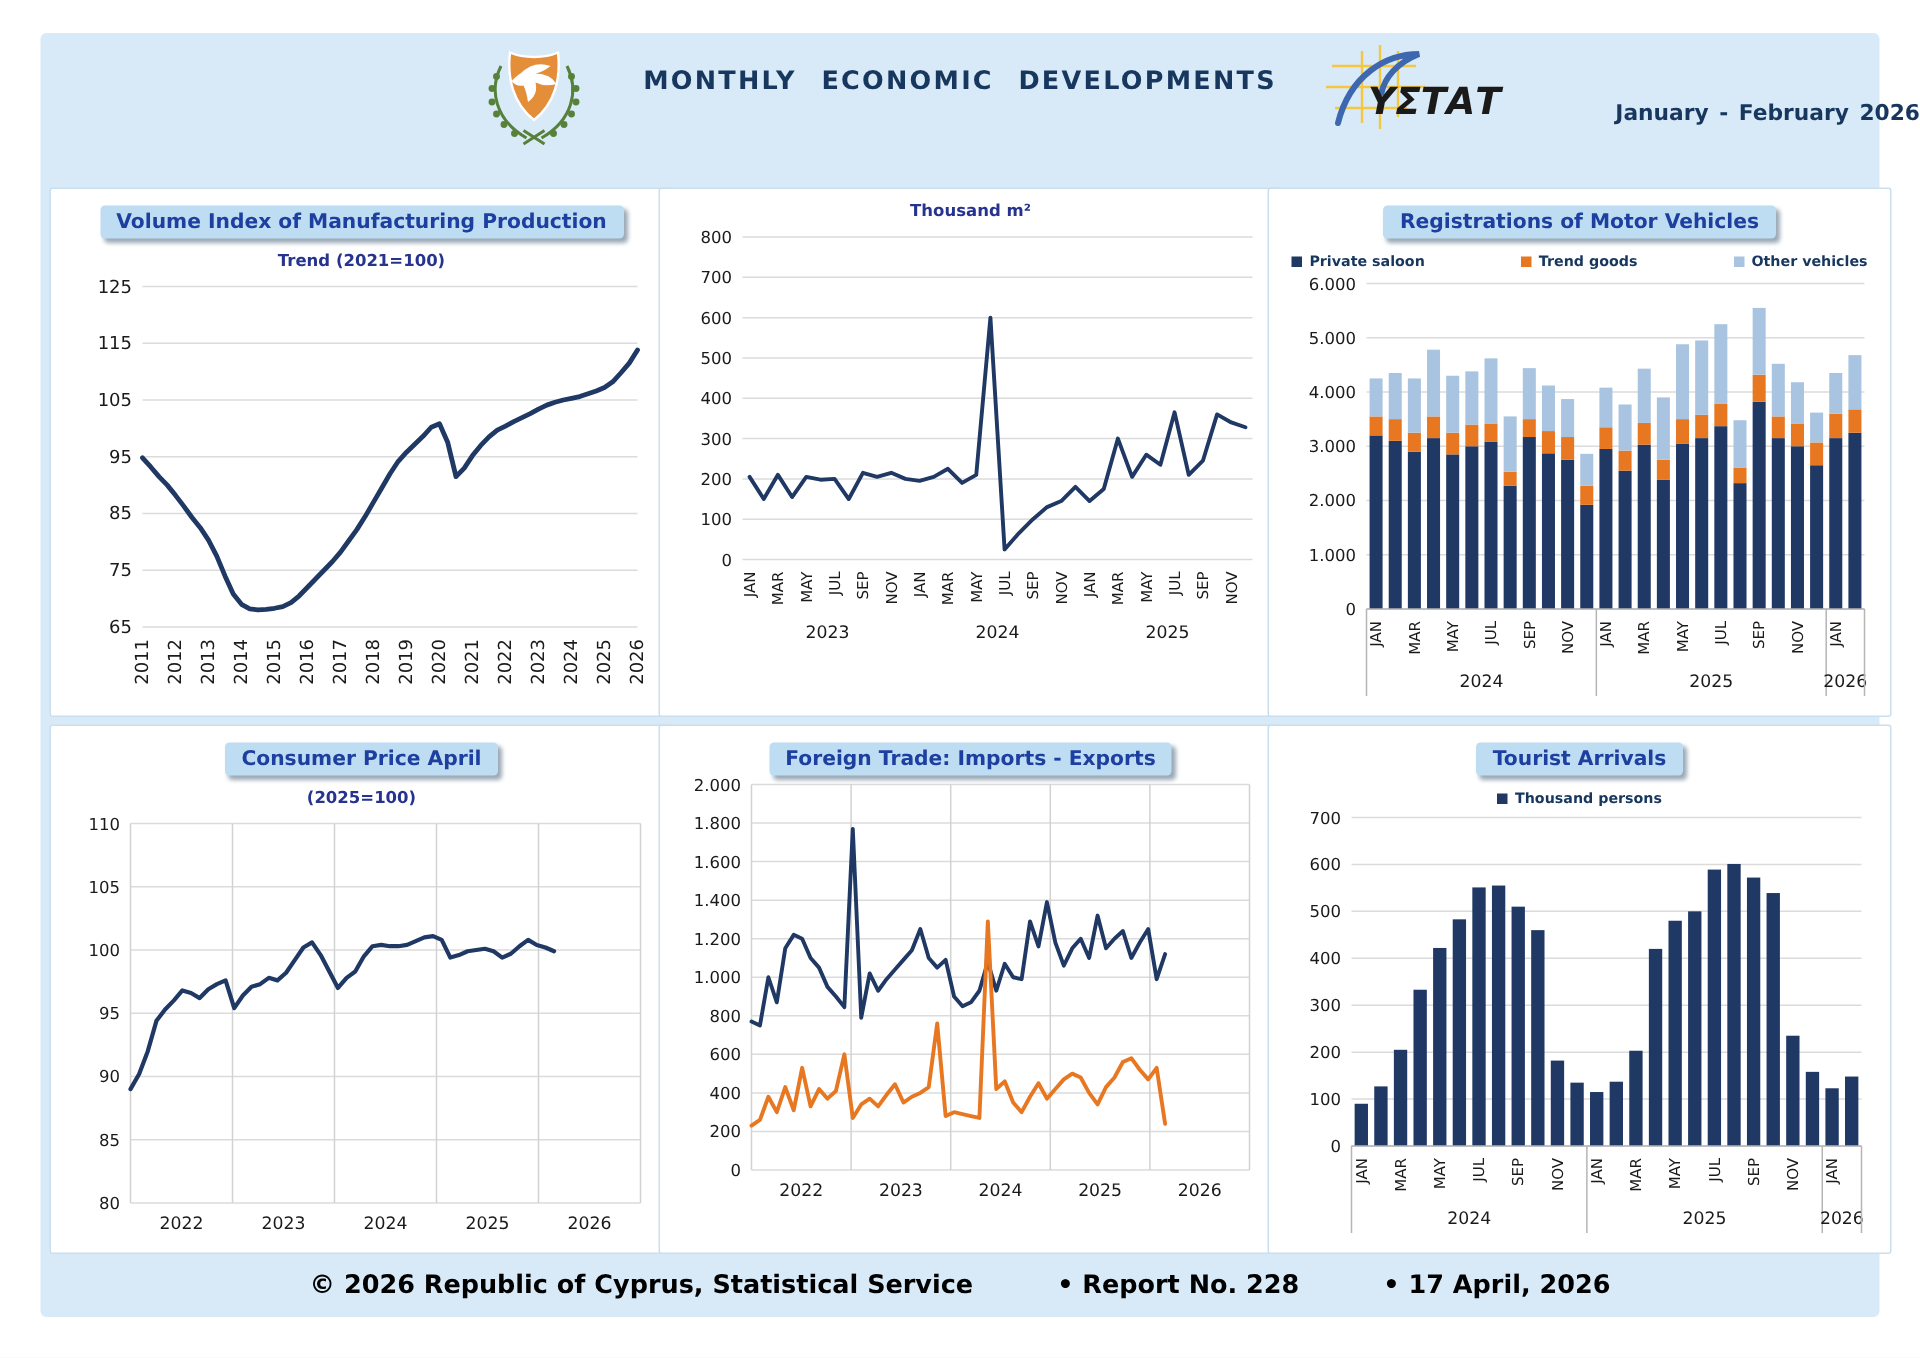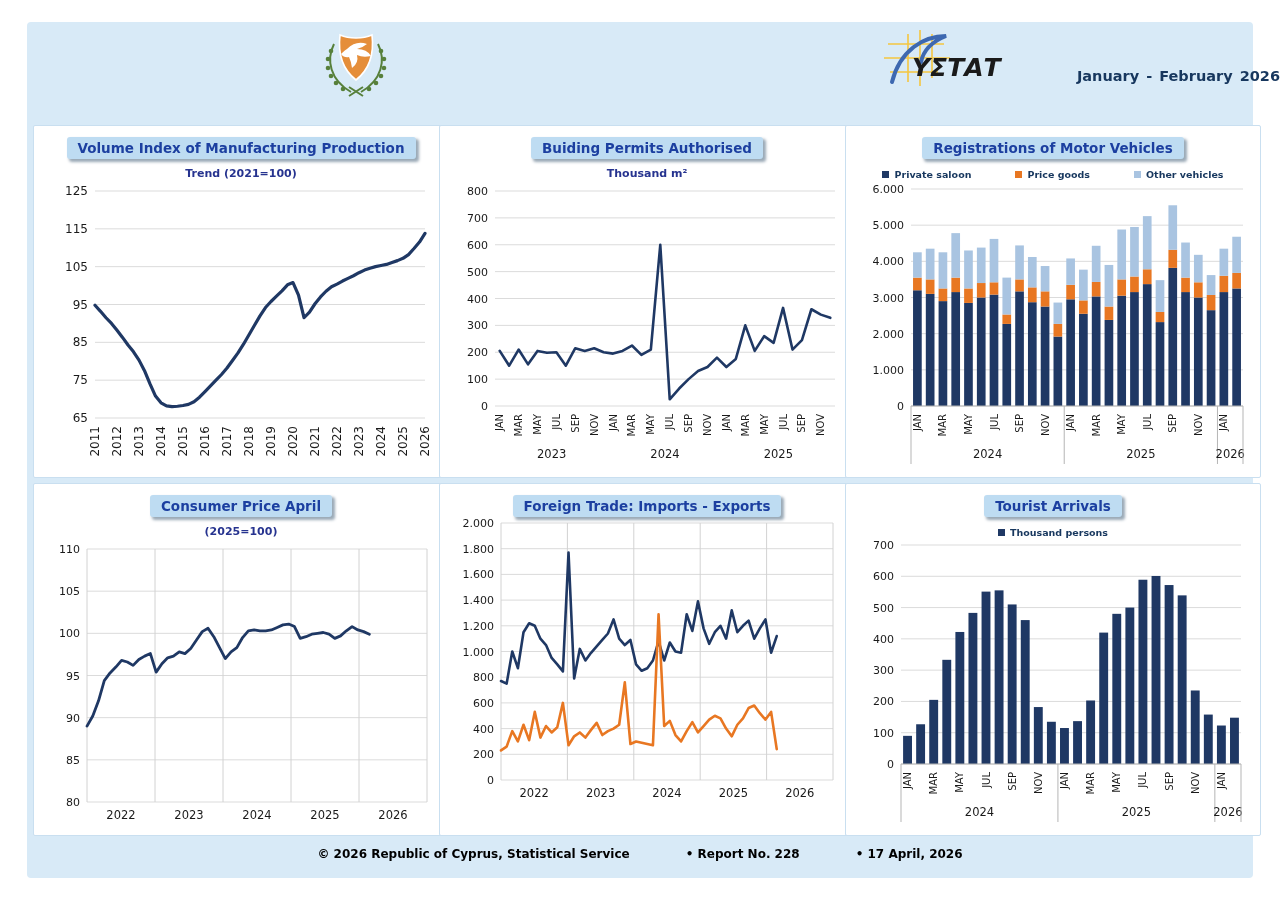--- a/index.html
+++ b/index.html
@@ -18,31 +18,31 @@
   
   .card{position:absolute;width:416px;height:353px;background:#fff;
         border:1px solid #C9DFF0;border-radius:2px;box-sizing:border-box;overflow:hidden;}
   .p0{left:33px;top:125px}.p1{left:439px;top:125px}.p2{left:845px;top:125px}
   .p3{left:33px;top:483px}.p4{left:439px;top:483px}.p5{left:845px;top:483px}
   .twrap{text-align:center;margin-top:11px;}
   .tbox{display:inline-block;background:#BEDCF2;color:#1C3FA0;font-weight:bold;
         font-size:13.5px;padding:3px 11px;border-radius:3px;
         box-shadow:2.5px 2.5px 3px #9AA9B6;}
   .sub{text-align:center;color:#26338F;font-weight:bold;font-size:11px;margin-top:8px;height:14px;}
-  .legend{display:flex;justify-content:center;gap:44px;margin-top:9px;align-items:center;height:13px;}
+  .legend{display:flex;justify-content:center;gap:64px;margin-top:9px;align-items:center;height:13px;}
   .li{display:flex;align-items:center;gap:5px;font-size:9.5px;font-weight:bold;color:#17375E;}
   .sq{width:7px;height:7px;display:inline-block;}
   .ln{width:36px;height:3px;display:inline-block;}
   svg.chart{display:block;margin:2px auto 0;}
   svg text{font-family:"DejaVu Sans",sans-serif;fill:#1A1A1A;}
   .tick{font-size:11px}.rot{font-size:10px}.yr{font-size:11.5px;font-weight:500;}
   svg[data-chart="0"] text.tick{font-size:12px}
   
   .footer{position:absolute;left:0;right:0;top:847px;display:flex;justify-content:center;
-          gap:56px;font-size:12px;font-weight:bold;color:#000;}
+          gap:56px;font-size:17px;font-weight:bold;color:#000;}
 </style>
 </head>
 <body>
 
 <div class="page">
   <div class="panel"></div>
 
   <svg class="coa" width="76" height="78" viewBox="0 0 76 78">
     <path d="M22 7 C31 11 45 11 54 7 C56 24 52 41 38 52 C24 41 20 24 22 7 Z" fill="#E58E3A" stroke="#FFFFFF" stroke-width="1.6"></path>
     <path d="M29 21 Q38 12 49 16 Q44 20 39 21 Q49 21 53 28 Q45 30 39 27 Q41 35 34 40 Q33 33 31 29 Q26 30 23 26 Q27 22 29 21 Z" fill="#FFFFFF"></path>
@@ -60,20 +60,21 @@
         <circle cx="25" cy="61" r="2.3"></circle>
       <circle cx="63" cy="23" r="2.3"></circle>
         <circle cx="66" cy="31" r="2.3"></circle>
         <circle cx="66" cy="40" r="2.3"></circle>
       <circle cx="63" cy="48" r="2.3"></circle>
         <circle cx="58" cy="55" r="2.3"></circle>
         <circle cx="51" cy="61" r="2.3"></circle>
     </g>
   </svg>
 
+  <div class="hdr-title">MONTHLY ECONOMIC DEVELOPMENTS</div>
   <div class="hdr-sub">January - February 2026</div>
 
   <svg class="cystat" width="132" height="62" viewBox="0 0 132 62">
     <g stroke="#F5C63F" stroke-width="1.6">
       <line x1="30" y1="6" x2="30" y2="54"></line>
         <line x1="42" y1="2" x2="42" y2="58"></line>
         <line x1="54" y1="6" x2="54" y2="50"></line>
       <line x1="10" y1="16" x2="66" y2="16"></line>
         <line x1="6" y1="30" x2="72" y2="30"></line>
         <line x1="12" y1="44" x2="60" y2="44"></line>
@@ -118,21 +119,20 @@
         <text transform="translate(275.5,243) rotate(-90)" text-anchor="end" class="tick rot">2021</text>
         <text transform="translate(297.5,243) rotate(-90)" text-anchor="end" class="tick rot">2022</text>
         <text transform="translate(319.5,243) rotate(-90)" text-anchor="end" class="tick rot">2023</text>
         <text transform="translate(341.5,243) rotate(-90)" text-anchor="end" class="tick rot">2024</text>
         <text transform="translate(363.5,243) rotate(-90)" text-anchor="end" class="tick rot">2025</text>
         <text transform="translate(385.5,243) rotate(-90)" text-anchor="end" class="tick rot">2026</text>
       </svg>
   </div>
 
   <div class="card p1">
-    <div class="twrap"><span class="tbox">Buiding Permits Authorised</span></div>
     <div class="sub">Thousand m²</div>
     <svg class="chart" data-chart="1" width="396" height="285">
         <g>
           <line x1="46" y1="223" x2="386" y2="223" stroke="#DBDBDB" stroke-width="1"></line>
           <line x1="46" y1="196.125" x2="386" y2="196.125" stroke="#DBDBDB" stroke-width="1"></line>
           <line x1="46" y1="169.25" x2="386" y2="169.25" stroke="#DBDBDB" stroke-width="1"></line>
           <line x1="46" y1="142.375" x2="386" y2="142.375" stroke="#DBDBDB" stroke-width="1"></line>
           <line x1="46" y1="115.5" x2="386" y2="115.5" stroke="#DBDBDB" stroke-width="1"></line>
           <line x1="46" y1="88.625" x2="386" y2="88.625" stroke="#DBDBDB" stroke-width="1"></line>
           <line x1="46" y1="61.75" x2="386" y2="61.75" stroke="#DBDBDB" stroke-width="1"></line>
@@ -177,21 +177,21 @@
 
   <div class="card p2">
     <div class="twrap"><span class="tbox">Registrations of Motor Vehicles</span></div>
     <div class="legend">
       <span class="li">
           <span class="sq" style="background-color: rgb(31, 56, 100);"></span>
           <span>Private saloon</span>
         </span>
       <span class="li">
           <span class="sq" style="background-color: rgb(232, 119, 34);"></span>
-          <span>Price goods</span>
+          <span>Trend goods</span>
         </span>
       <span class="li">
           <span class="sq" style="background-color: rgb(169, 196, 225);"></span>
           <span>Other vehicles</span>
         </span>
     </div>
     <svg class="chart" data-chart="2" width="396" height="285">
         <g>
           <line x1="56" y1="223" x2="388" y2="223" stroke="#DBDBDB" stroke-width="1"></line>
           <line x1="56" y1="186.83333333333334" x2="388" y2="186.83333333333334" stroke="#DBDBDB" stroke-width="1"></line>

